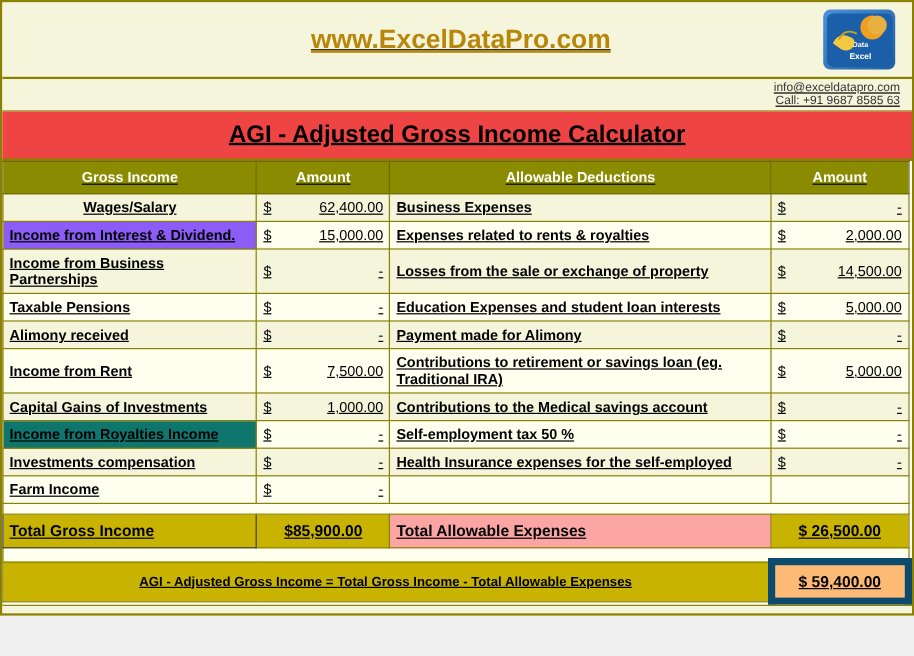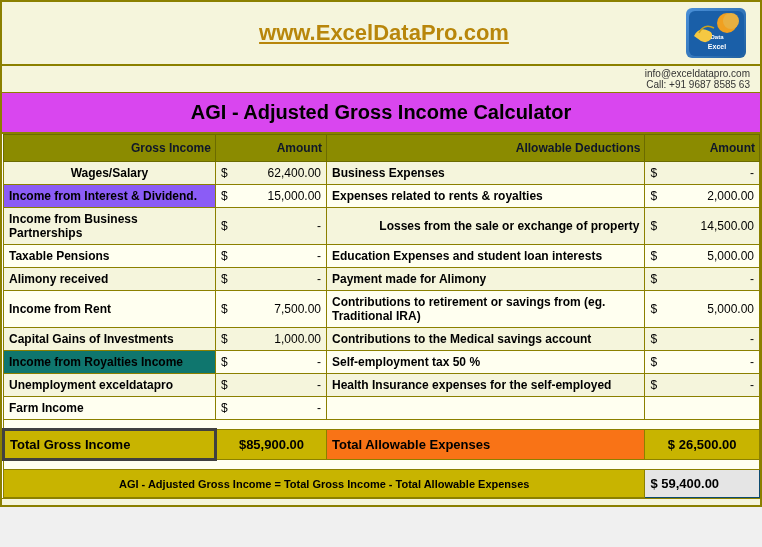--- a/index.html
+++ b/index.html
@@ -7,20 +7,21 @@
       font-family: Arial, sans-serif;
       background: #f0f0f0;
       width: 762px;
       min-height: 547px;
       overflow: hidden;
     }
     .container {
       width: 762px;
       background: #fff;
       border: 2px solid #8B8000;
+      text-decoration: underline;
     }
     .header {
       background: #f5f5dc;
       display: flex;
       align-items: center;
       justify-content: space-between;
       padding: 6px 10px;
       border-bottom: 2px solid #8B8000;
     }
     .header-title {
@@ -40,39 +41,39 @@
       border-radius: 6px;
       display: flex;
       align-items: center;
       justify-content: center;
       color: white;
       font-size: 10px;
       font-weight: bold;
       text-align: center;
     }
     .title-bar {
-      background: #d946ef;
+      background: #ef4444;
       text-align: center;
       padding: 8px;
       font-size: 20px;
       font-weight: bold;
       color: #000;
       border-bottom: 2px solid #8B8000;
     }
     .main-table {
       width: 100%;
       border-collapse: collapse;
       font-size: 12px;
     }
     .main-table th {
       background: #8B8B00;
-      color: #0f172a;
+      color: #ffffff;
       padding: 6px 4px;
       border: 1px solid #6B6B00;
-      text-align: right;
+      text-align: center;
       font-weight: bold;
     }
     .main-table td {
       border: 1px solid #8B8000;
       padding: 4px 5px;
       vertical-align: middle;
     }
     .header-row th:nth-child(1) { width: 185px; }
     .header-row th:nth-child(2) { width: 97px; }
     .header-row th:nth-child(3) { width: 278px; }
@@ -157,21 +158,21 @@
           </td>
         </tr>
         <tr class="odd-row">
           <td style="background: rgb(245, 245, 220); font-weight: bold;">Income from Business Partnerships</td>
           <td style="background: rgb(245, 245, 220); text-align: right;">
             <span style="display:flex;justify-content:space-between;">
               <span>$</span>
               <span>-</span>
             </span>
           </td>
-          <td style="background: rgb(245, 245, 220); font-weight: bold; text-align: right;">Losses from the sale or exchange of property</td>
+          <td style="background: rgb(245, 245, 220); font-weight: bold;">Losses from the sale or exchange of property</td>
           <td style="background: rgb(245, 245, 220); text-align: right;">
             <span style="display:flex;justify-content:space-between;">
               <span>$</span>
               <span>14,500.00</span>
             </span>
           </td>
         </tr>
         <tr class="even-row">
           <td style="background: rgb(255, 255, 240); font-weight: bold;">Taxable Pensions</td>
           <td style="background: rgb(255, 255, 240); text-align: right;">
@@ -205,21 +206,21 @@
           </td>
         </tr>
         <tr class="even-row">
           <td style="background: rgb(255, 255, 240); font-weight: bold;">Income from Rent</td>
           <td style="background: rgb(255, 255, 240); text-align: right;">
             <span style="display:flex;justify-content:space-between;">
               <span>$</span>
               <span>7,500.00</span>
             </span>
           </td>
-          <td style="background: rgb(255, 255, 240); font-weight: bold;">Contributions to retirement or savings from (eg. Traditional IRA)</td>
+          <td style="background: rgb(255, 255, 240); font-weight: bold;">Contributions to retirement or savings loan (eg. Traditional IRA)</td>
           <td style="background: rgb(255, 255, 240); text-align: right;">
             <span style="display:flex;justify-content:space-between;">
               <span>$</span>
               <span>5,000.00</span>
             </span>
           </td>
         </tr>
         <tr class="odd-row">
           <td style="background: rgb(245, 245, 220); font-weight: bold;">Capital Gains of Investments</td>
           <td style="background: rgb(245, 245, 220); text-align: right;">
@@ -246,21 +247,21 @@
           </td>
           <td style="background: rgb(255, 255, 240); font-weight: bold;">Self-employment tax 50 %</td>
           <td style="background: rgb(255, 255, 240); text-align: right;">
             <span style="display:flex;justify-content:space-between;">
               <span>$</span>
               <span>-</span>
             </span>
           </td>
         </tr>
         <tr class="odd-row">
-          <td style="background: rgb(245, 245, 220); font-weight: bold;">Unemployment exceldatapro</td>
+          <td style="background: rgb(245, 245, 220); font-weight: bold;">Investments compensation</td>
           <td style="background: rgb(245, 245, 220); text-align: right;">
             <span style="display:flex;justify-content:space-between;">
               <span>$</span>
               <span>-</span>
             </span>
           </td>
           <td style="background: rgb(245, 245, 220); font-weight: bold;">Health Insurance expenses for the self-employed</td>
           <td style="background: rgb(245, 245, 220); text-align: right;">
             <span style="display:flex;justify-content:space-between;">
               <span>$</span>
@@ -276,30 +277,30 @@
               <span>-</span>
             </span>
           </td>
           <td style="background: rgb(255, 255, 240); font-weight: bold;"></td>
           <td style="background: rgb(255, 255, 240); text-align: right;"></td>
         </tr>
         <tr>
           <td colspan="4" style="height:8px;background:#fffff0;border:1px solid #8B8000;"></td>
         </tr>
         <tr>
-  <td colspan="1" style="background:#c8b400;font-weight:bold;font-size:13px;padding:6px 5px;border:3px solid #404040;">Total Gross Income</td>
+  <td colspan="1" style="background:#c8b400;font-weight:bold;font-size:13px;padding:6px 5px;border:1px solid #404040;">Total Gross Income</td>
   <td style="background:#c8b400;font-weight:bold;font-size:13px;padding:6px 5px;border:1px solid #8B8000;text-align:center;">$85,900.00</td>
-  <td style="background:#f97316;font-weight:bold;font-size:13px;padding:6px 5px;border:1px solid #8B8000;">Total Allowable Expenses</td>
+  <td style="background:#fca5a5;font-weight:bold;font-size:13px;padding:6px 5px;border:1px solid #8B8000;">Total Allowable Expenses</td>
   <td style="background:#c8b400;font-weight:bold;font-size:13px;padding:6px 5px;border:1px solid #8B8000;text-align:center;">$ 26,500.00</td>
 </tr>
         <tr>
           <td colspan="4" style="height:6px;background:#fffff0;border:1px solid #8B8000;"></td>
         </tr>
         <tr>
   <td colspan="3" style="background:#c8b400;font-weight:bold;font-size:11px;padding:6px 5px;border:1px solid #8B8000;text-align:center;">AGI - Adjusted Gross Income = Total Gross Income - Total Allowable Expenses</td>
-  <td style="background:#e5e5e5;font-weight:bold;font-size:13px;padding:6px 5px;border:1px solid #0c4a6e;text-align:left;">$ 59,400.00</td>
+  <td style="background:#fdba74;font-weight:bold;font-size:13px;padding:6px 5px;border:6px solid #0c4a6e;text-align:center;">$ 59,400.00</td>
 </tr>
       </tbody>
   </table>
 
   <div style="background:#f5f5dc;text-align:center;padding:3px;font-size:10px;color:#555;border-top:1px solid #8B8000;">
   </div>
 </div>
 
 </body></html>

